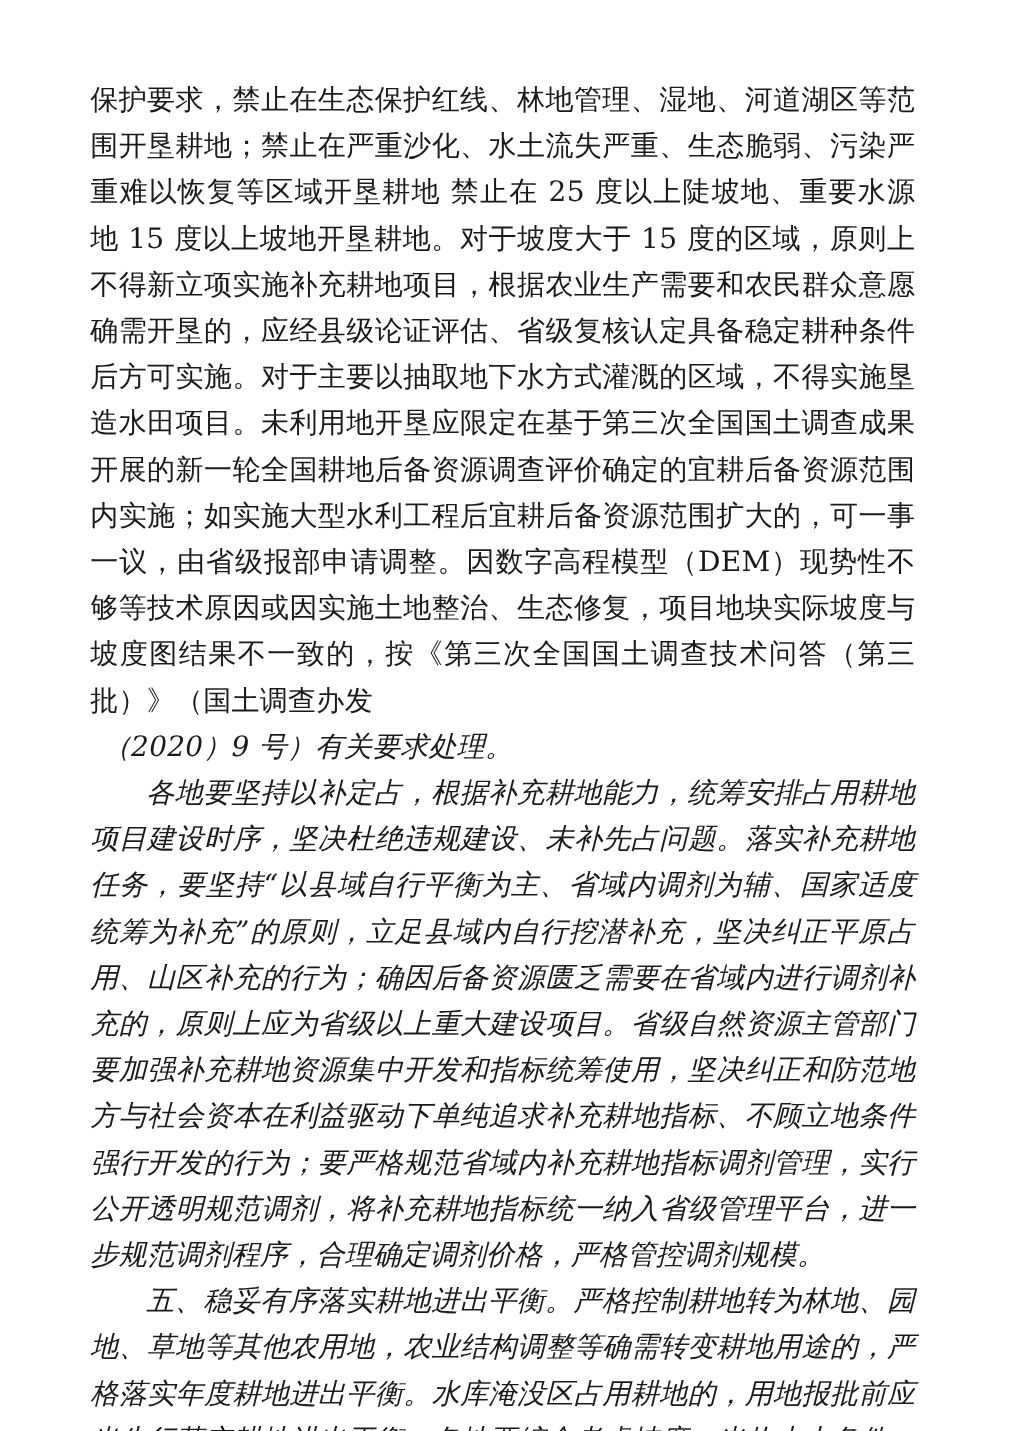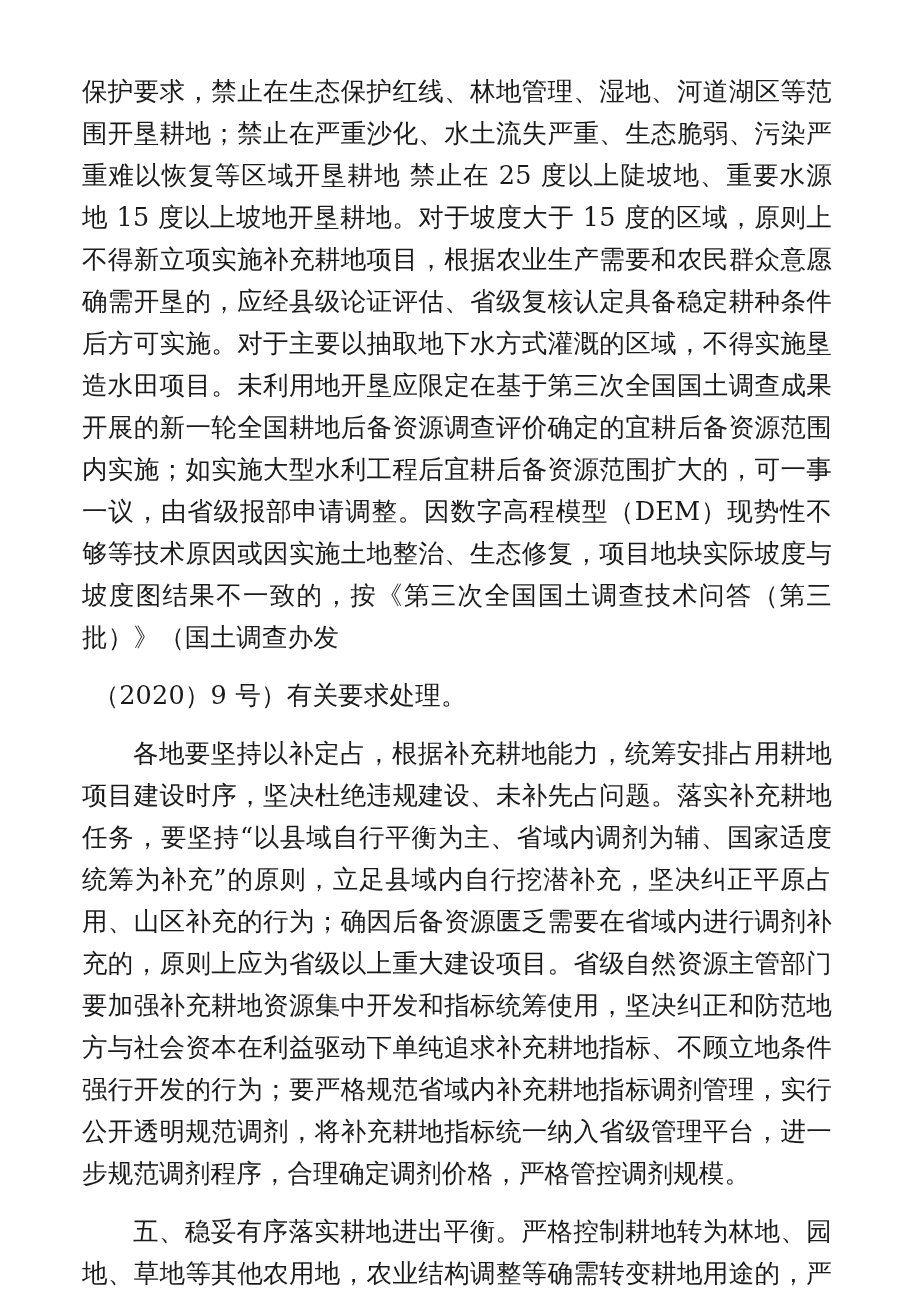--- a/index.html
+++ b/index.html
@@ -36,21 +36,22 @@
     text-indent: 0;
     word-break: break-all;
   }
   .para.indent-2 {
     text-indent: 2em;
   }
   .para.indent-half {
     text-indent: 0.45em;
   }
   .para + .para {
-    margin-top: 16px;
+    margin-top: 0;
+    font-style: italic;
   }
 </style>
 </head>
 <body>
 
 <div class="page">
   <div class="text-column">
 
     <p class="para">保护要求，禁止在生态保护红线、林地管理、湿地、河道湖区等范围开垦耕地；禁止在严重沙化、水土流失严重、生态脆弱、污染严重难以恢复等区域开垦耕地 禁止在 25 度以上陡坡地、重要水源地 15 度以上坡地开垦耕地。对于坡度大于 15 度的区域，原则上不得新立项实施补充耕地项目，根据农业生产需要和农民群众意愿确需开垦的，应经县级论证评估、省级复核认定具备稳定耕种条件后方可实施。对于主要以抽取地下水方式灌溉的区域，不得实施垦造水田项目。未利用地开垦应限定在基于第三次全国国土调查成果开展的新一轮全国耕地后备资源调查评价确定的宜耕后备资源范围内实施；如实施大型水利工程后宜耕后备资源范围扩大的，可一事一议，由省级报部申请调整。因数字高程模型（DEM）现势性不够等技术原因或因实施土地整治、生态修复，项目地块实际坡度与坡度图结果不一致的，按《第三次全国国土调查技术问答（第三批）》（国土调查办发</p>
 

